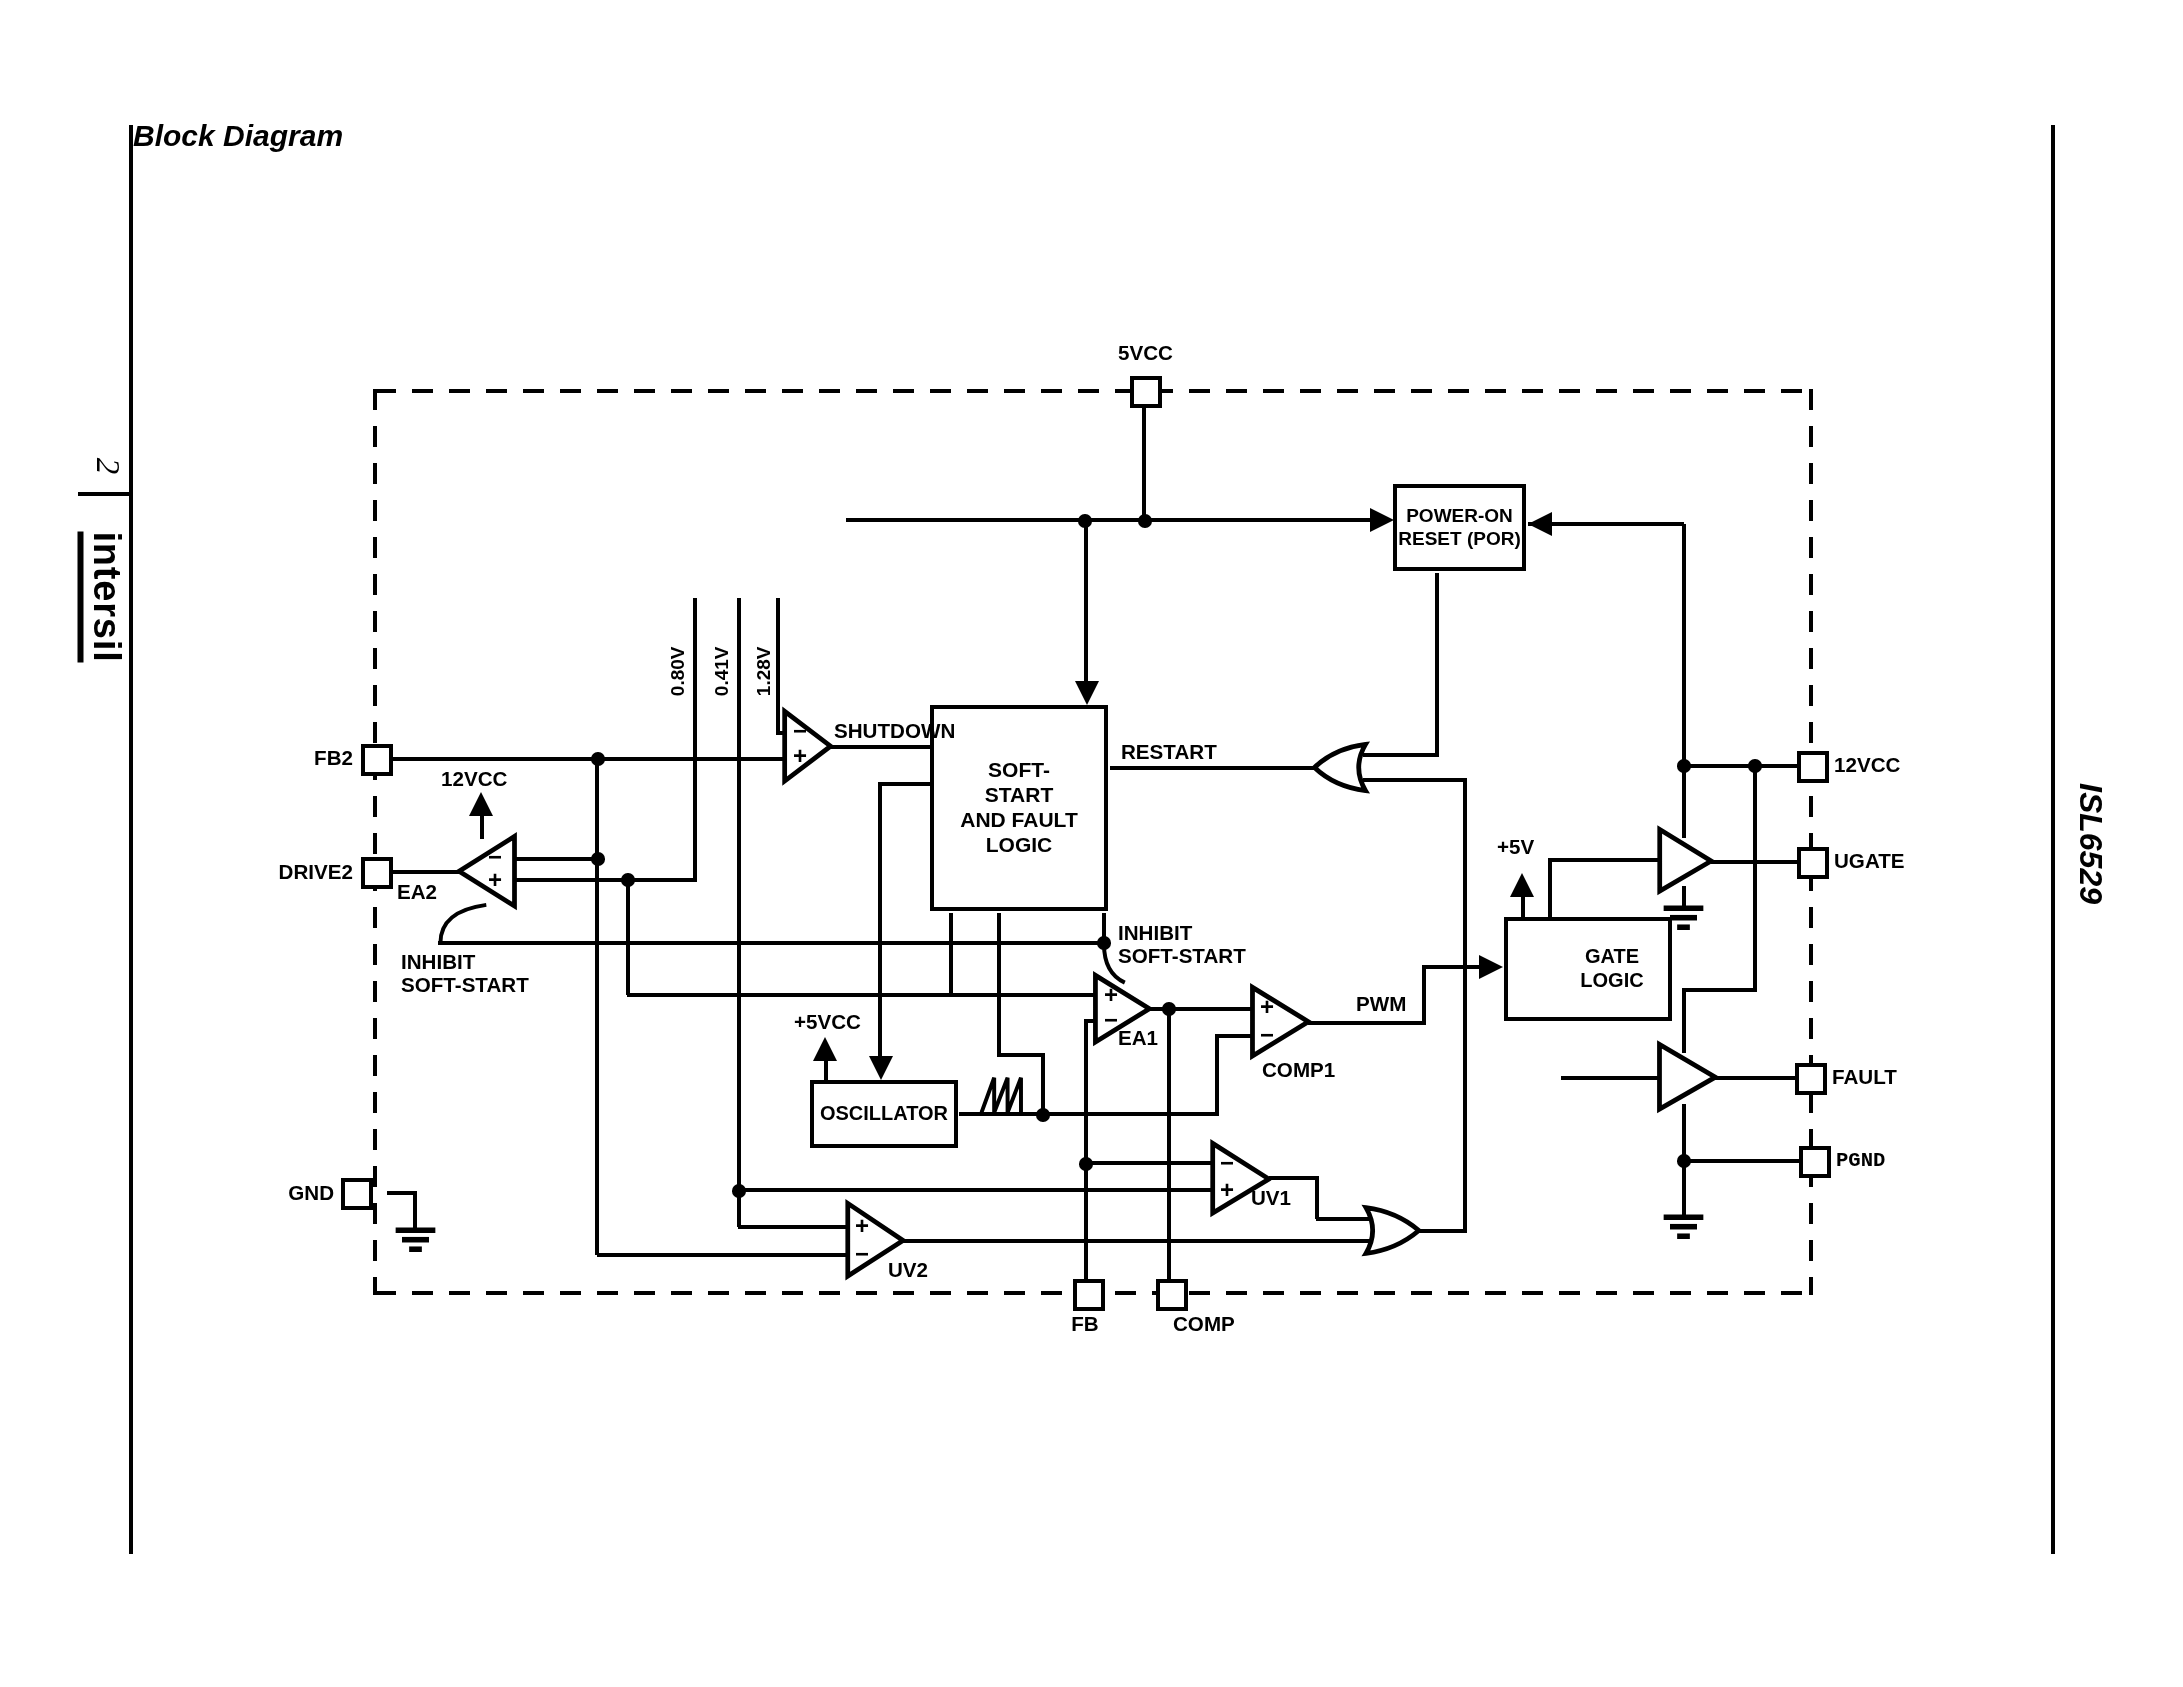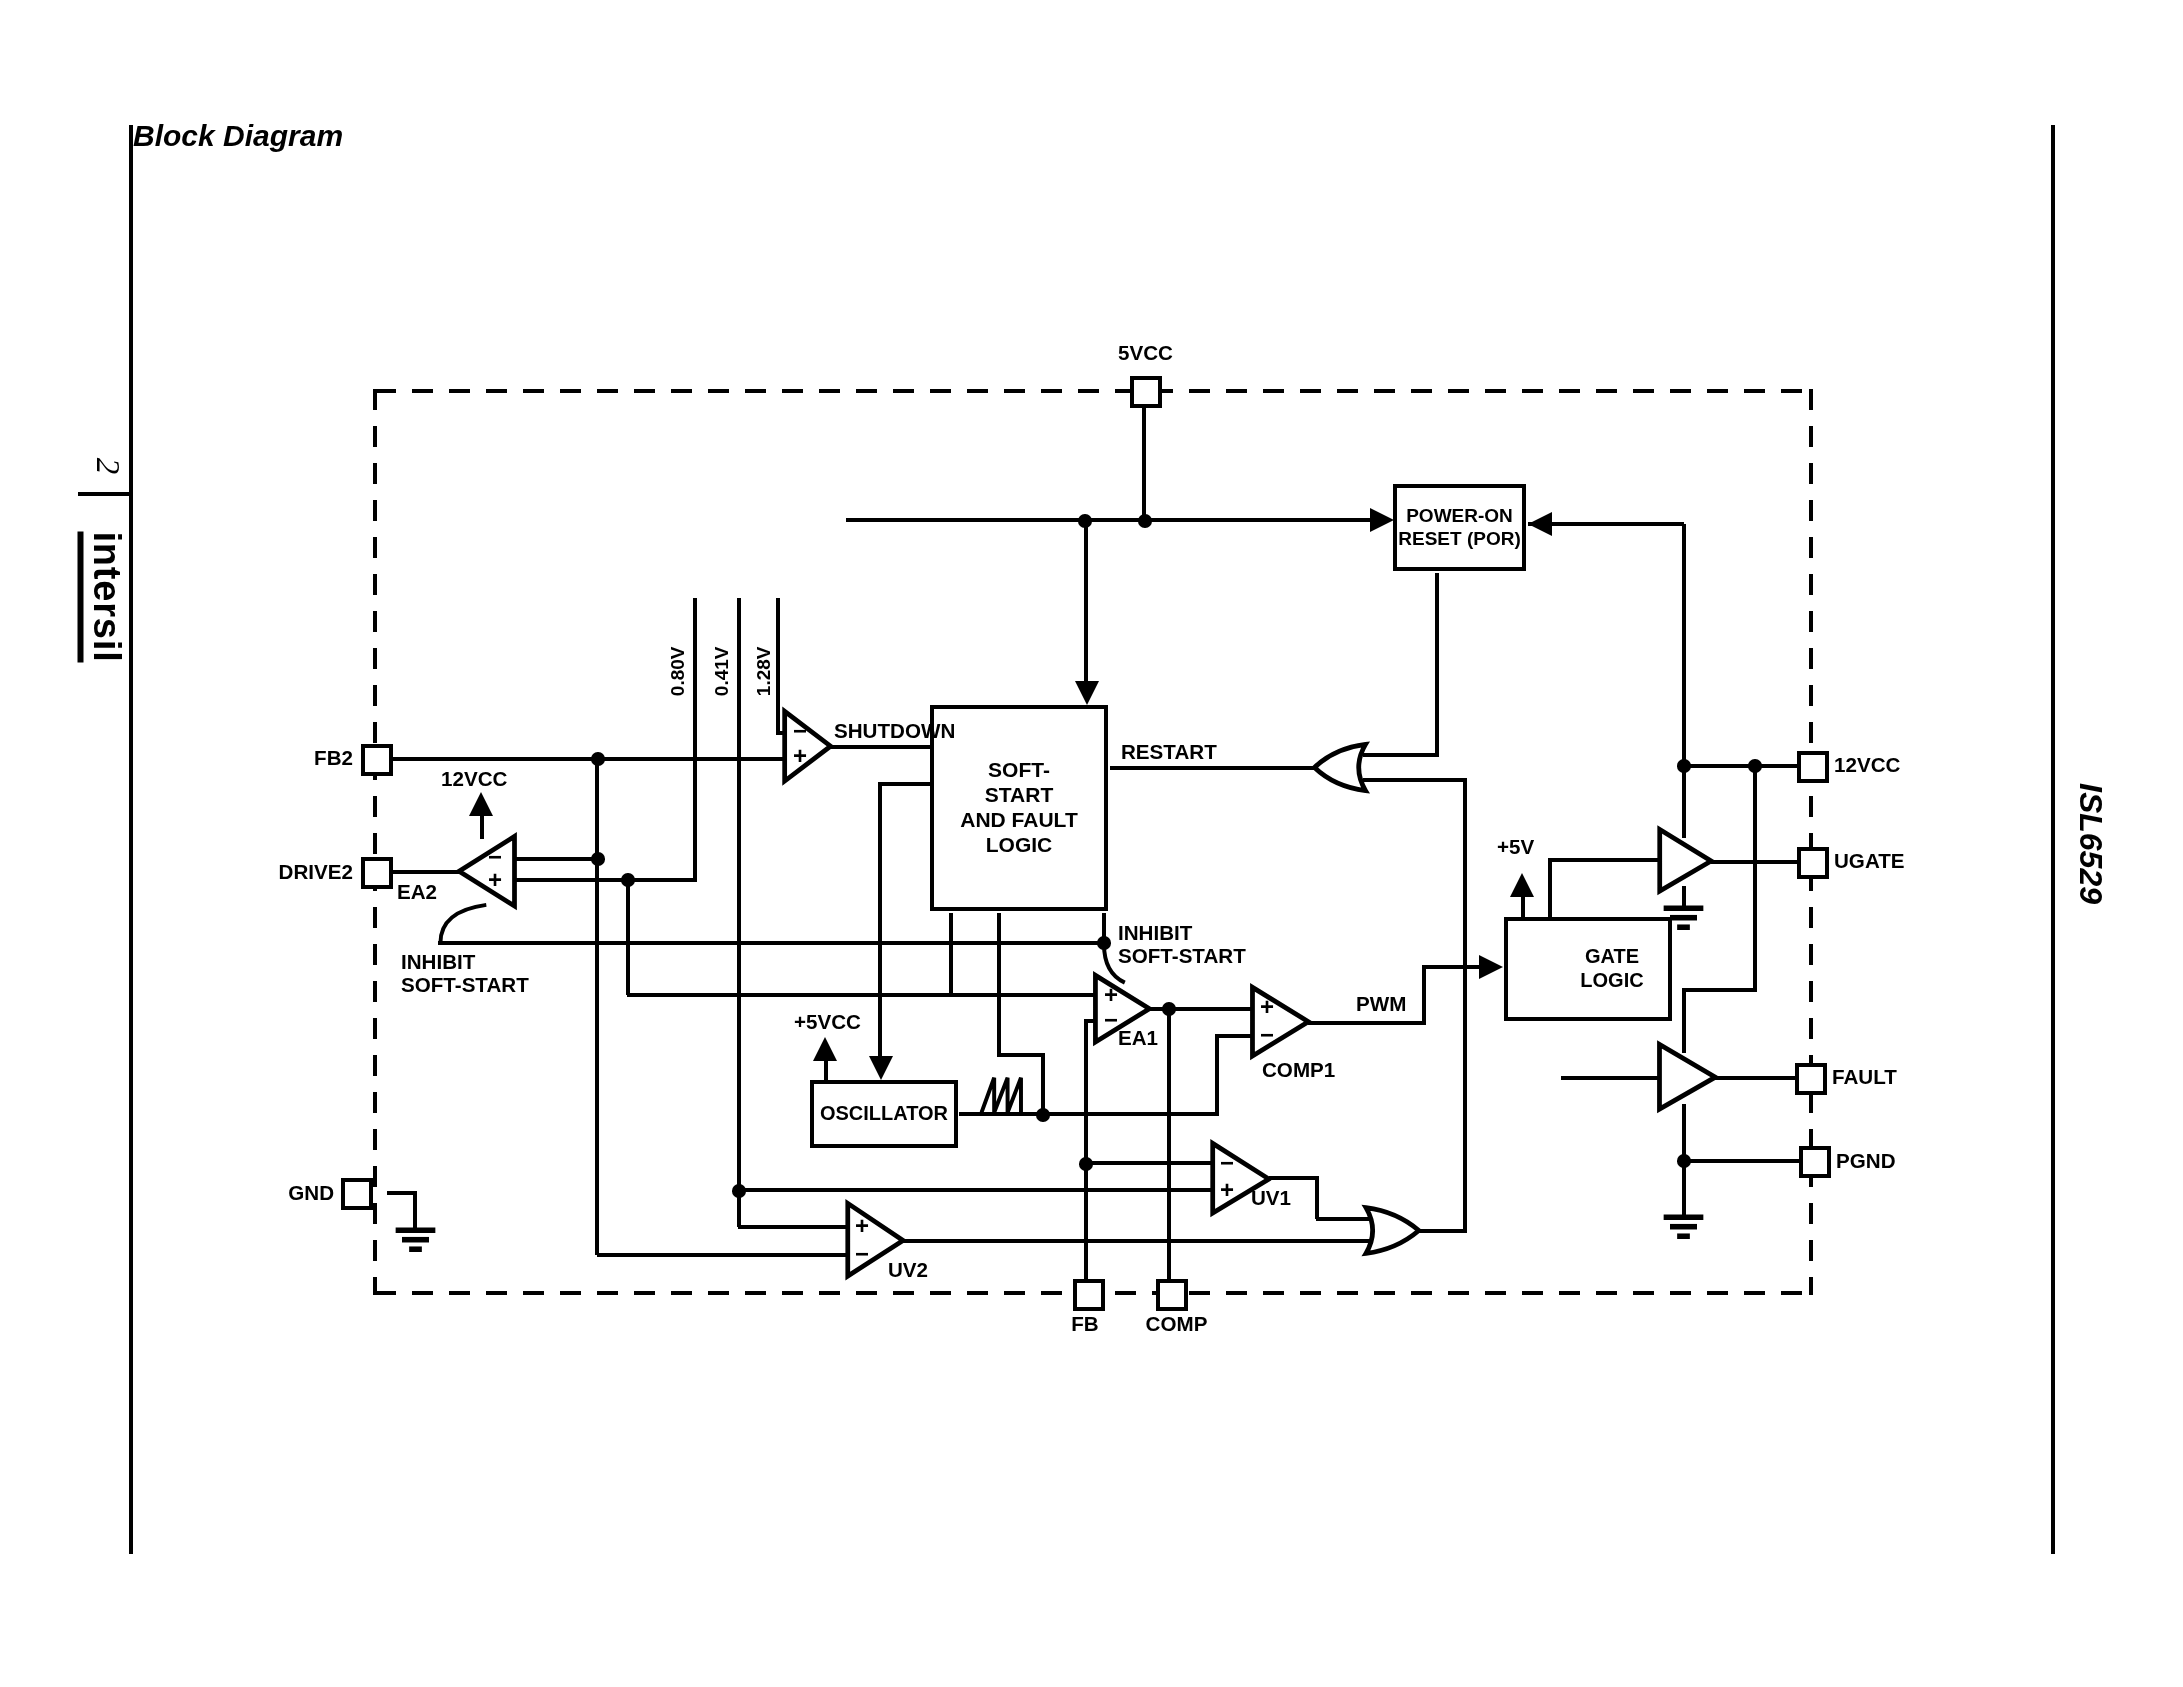--- a/index.html
+++ b/index.html
@@ -248,23 +248,23 @@
   <div class="pin" style="left:1073px;top:1279px;"></div>
   <div class="pin" style="left:1156px;top:1279px;"></div>
 
   <div class="lbl" style="left:1110px;top:341px;width:71px;text-align:center;">5VCC</div>
   <div class="lbl" style="left:286px;top:746px;width:67px;text-align:right;">FB2</div>
   <div class="lbl" style="left:254px;top:860px;width:99px;text-align:right;">DRIVE2</div>
   <div class="lbl" style="left:270px;top:1181px;width:64px;text-align:right;">GND</div>
   <div class="lbl" style="left:1834px;top:753px;">12VCC</div>
   <div class="lbl" style="left:1834px;top:849px;">UGATE</div>
   <div class="lbl" style="left:1832px;top:1065px;">FAULT</div>
-  <div class="lbl" style="left:1836px;top:1149px;">PGND</div>
+  <div class="lbl" style="left:1836px;top:1149px;font-family:Liberation Mono, monospace;">PGND</div>
   <div class="lbl" style="left:1061px;top:1312px;width:48px;text-align:center;">FB</div>
-  <div class="lbl" style="left:1129px;top:1312px;width:95px;text-align:center;">COMP</div>
+  <div class="lbl" style="left:1173px;top:1312px;width:95px;">COMP</div>
 
   <div class="lbl" style="left:834px;top:719px;">SHUTDOWN</div>
   <div class="lbl" style="left:1121px;top:740px;">RESTART</div>
   <div class="lbl" style="left:1356px;top:992px;">PWM</div>
   <div class="lbl pre" style="left:401px;top:950px;">INHIBIT
 SOFT-START</div>
   <div class="lbl pre" style="left:1118px;top:921px;">INHIBIT
 SOFT-START</div>
   <div class="lbl" style="left:441px;top:767px;">12VCC</div>
   <div class="lbl" style="left:794px;top:1010px;">+5VCC</div>

